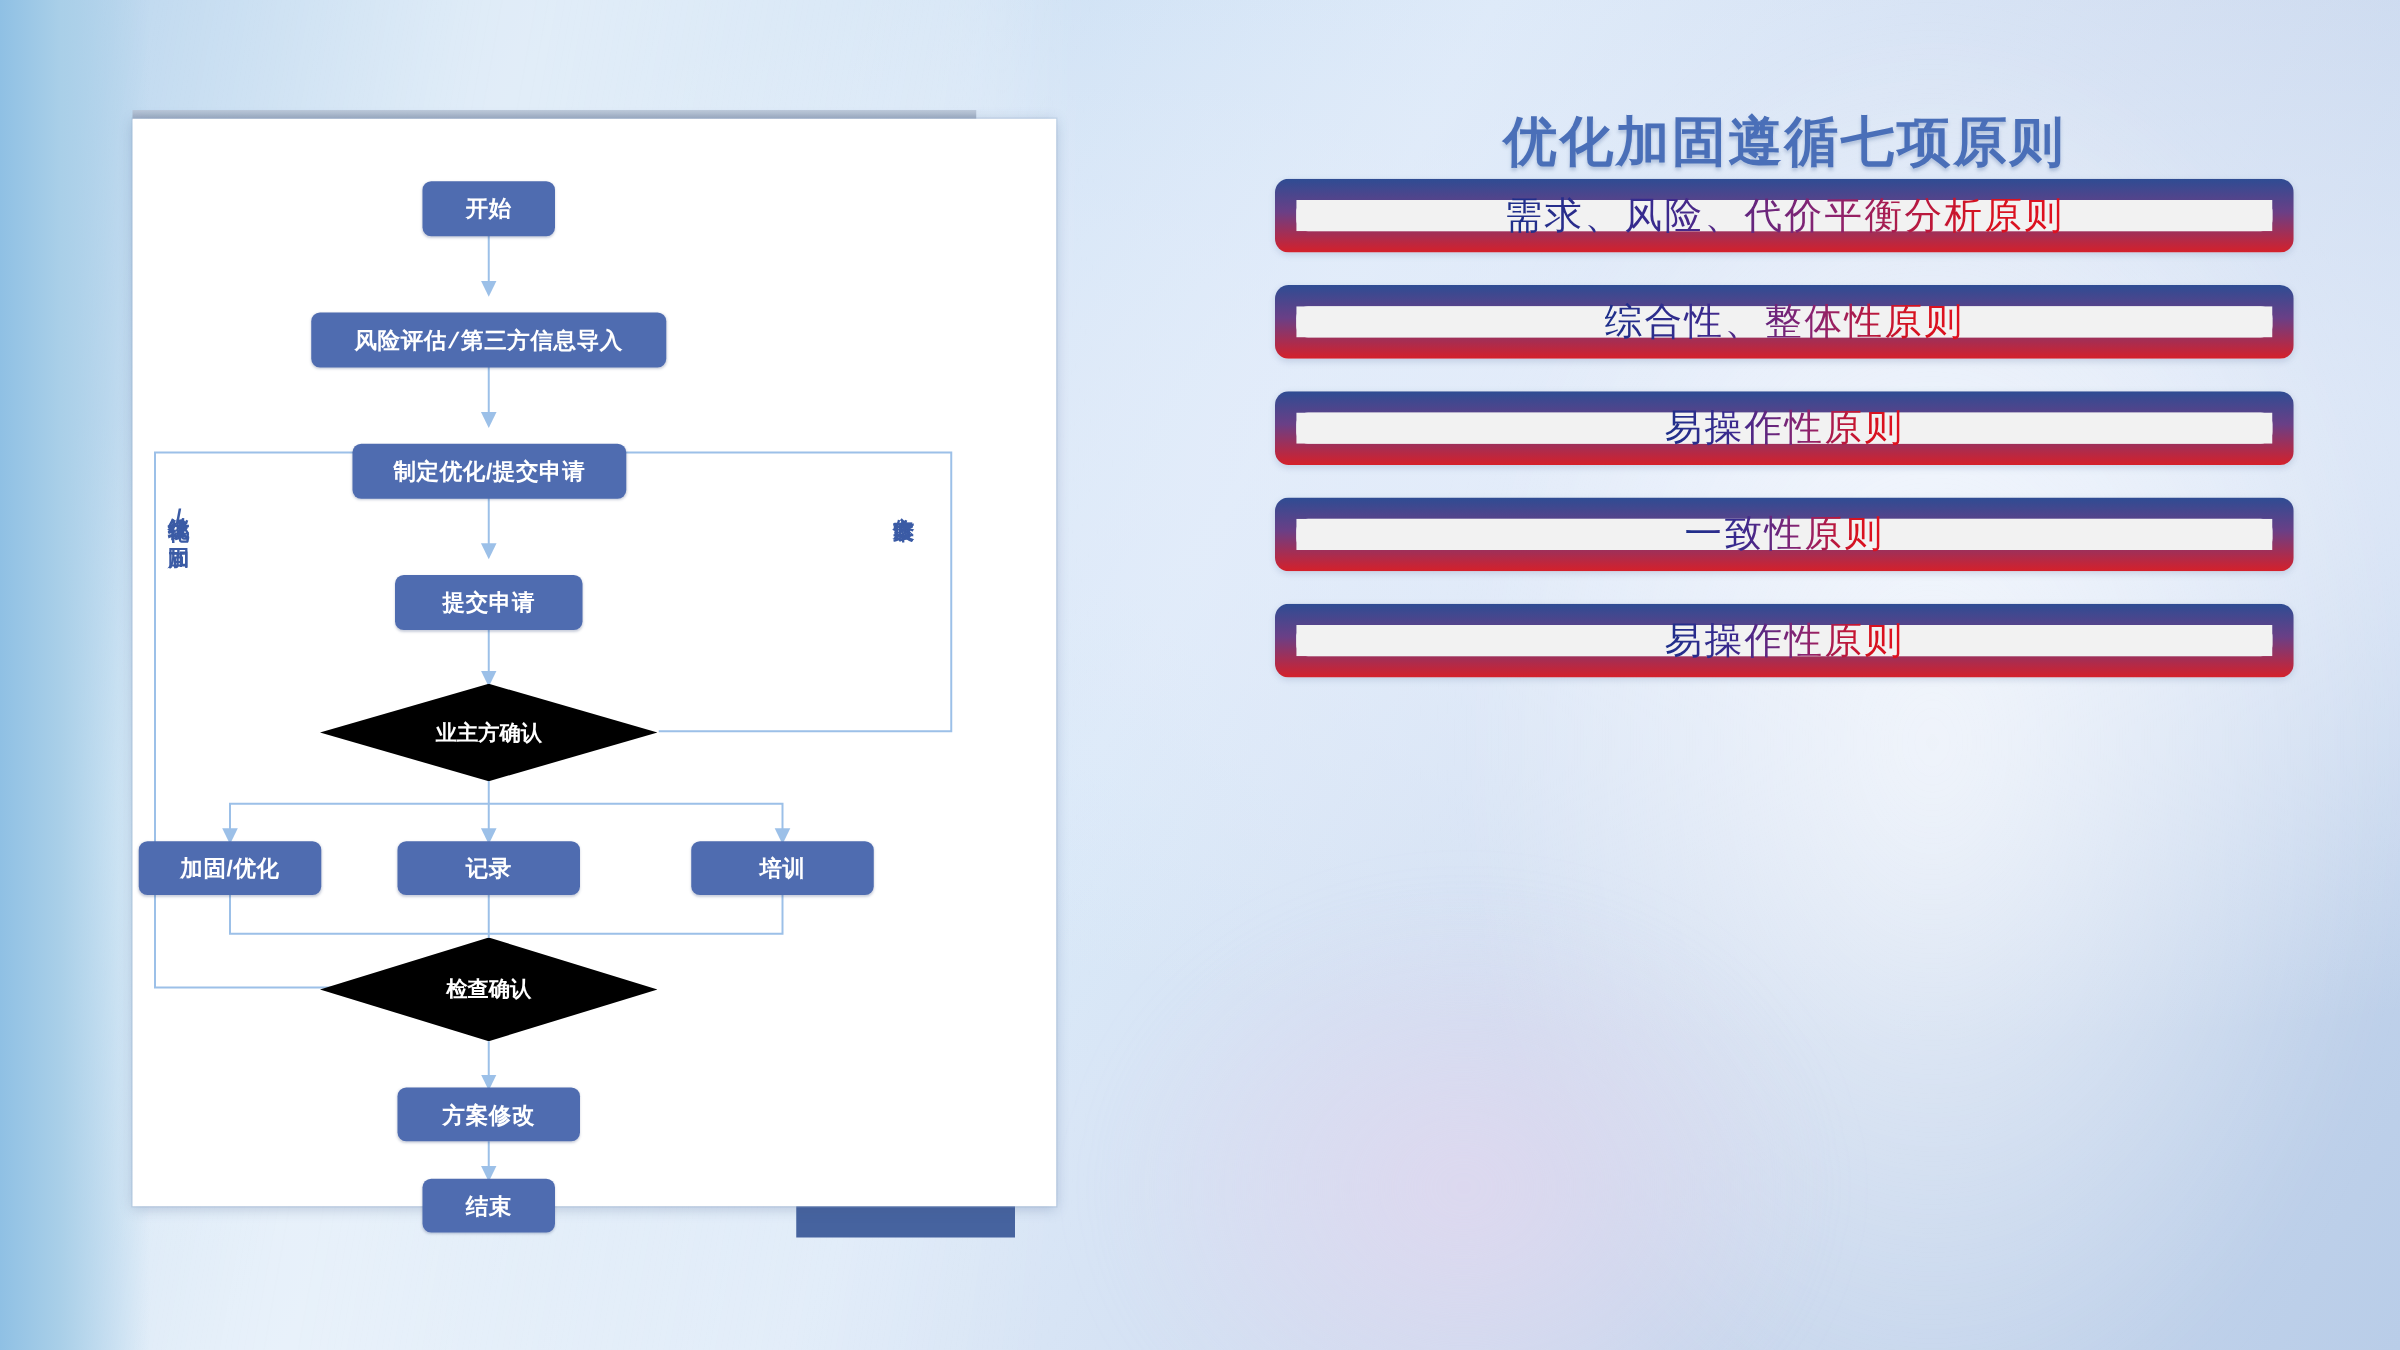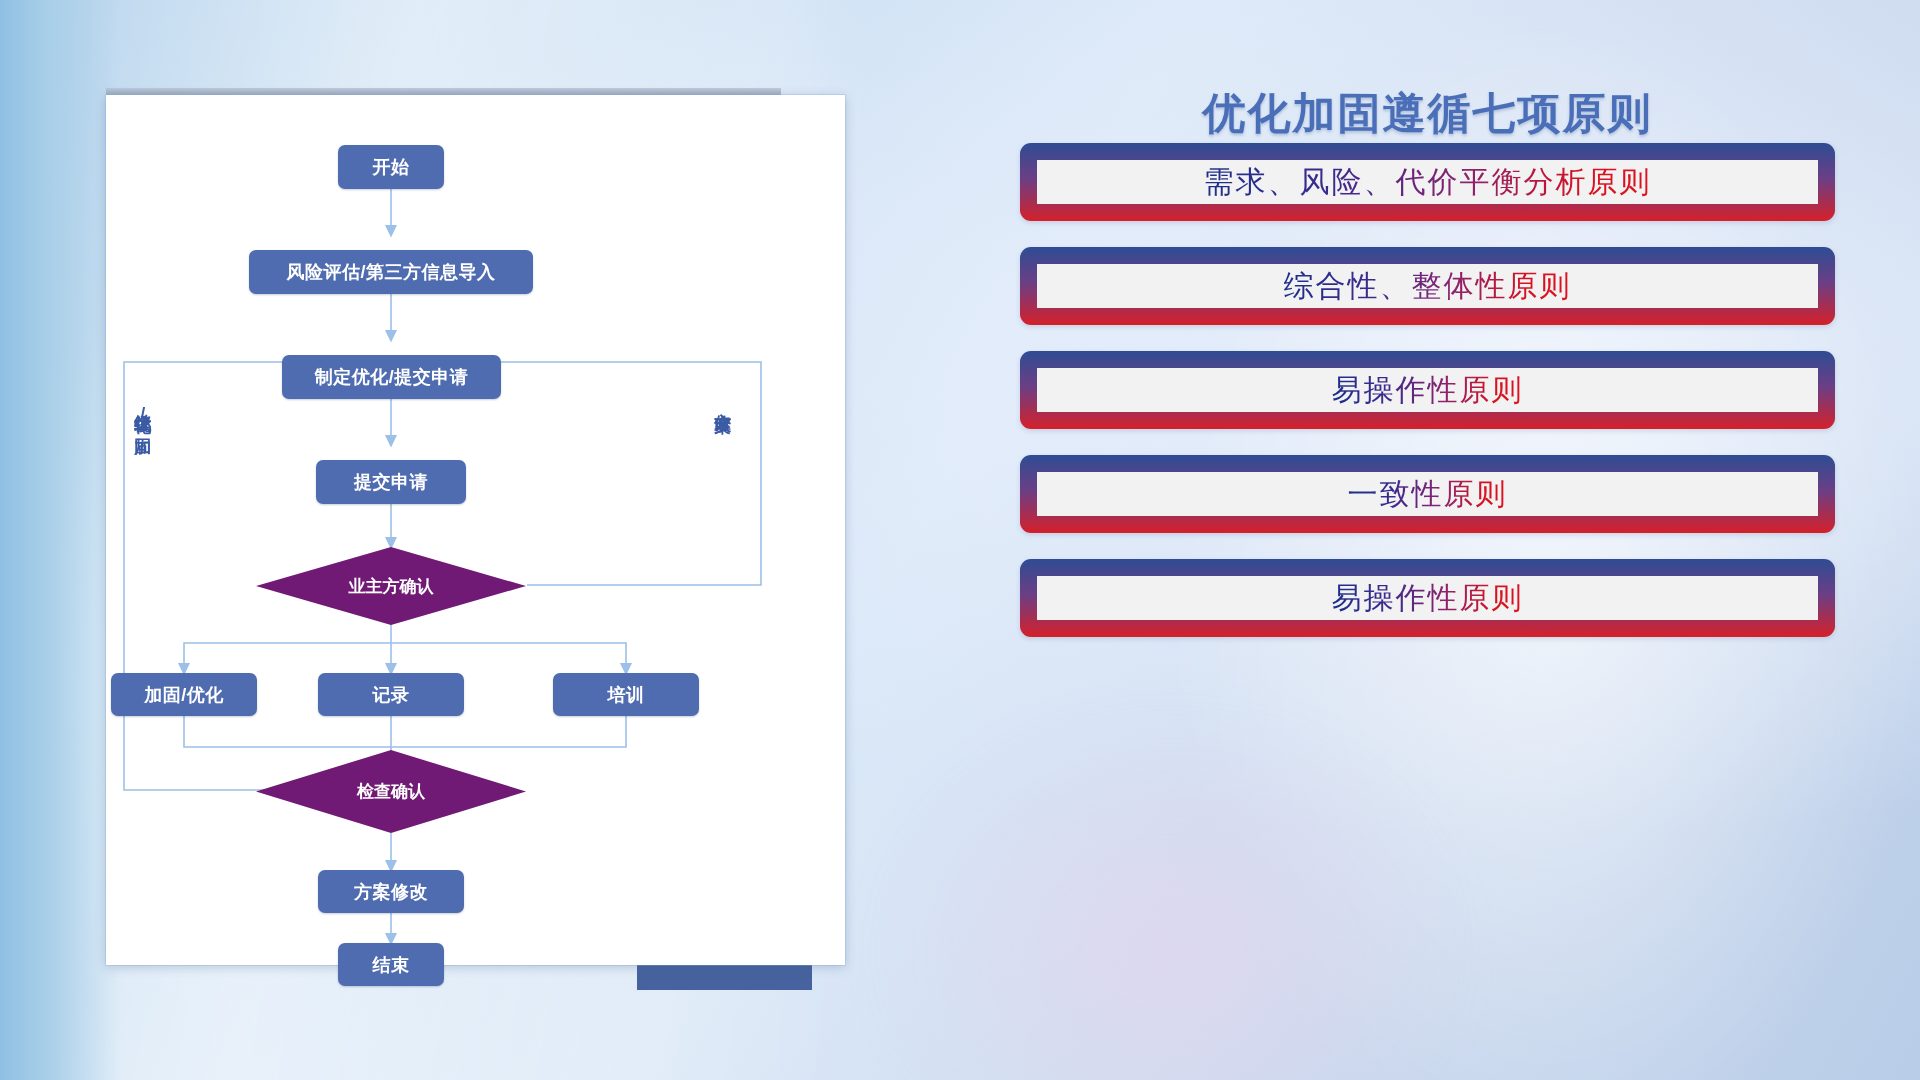--- a/index.html
+++ b/index.html
@@ -64,21 +64,21 @@
     color:#ffffff;
     border-radius:7px;
     font-weight:bold;
     letter-spacing:.5px;
     white-space:nowrap;
     box-shadow:0 1px 2px rgba(40,60,110,.25);
   }
   .fdiamond{
     position:absolute;
     display:flex; align-items:center; justify-content:center;
-    background:#701a75;
+    background:#000000;
     color:#ffffff;
     font-weight:bold;
     clip-path:polygon(50% 0%, 100% 50%, 50% 100%, 0% 50%);
     white-space:nowrap;
     text-align:center;
   }
   .vlabel{
     position:absolute;
     writing-mode:vertical-rl;
     text-orientation:upright;
@@ -97,21 +97,21 @@
     width:100%;
     text-align:center;
     font-size:43px;
     font-weight:bold;
     color:#4a6fb8;
     letter-spacing:2px;
     text-shadow:0 2px 3px rgba(120,145,185,.45);
   }
   .pcard{
     position:relative;
-    height:78px;
+    height:59px;
     margin-bottom:26px;
     border-radius:11px;
     background:#f2f2f2;
     padding:17px;
     background-image:linear-gradient(#f2f2f2,#f2f2f2), linear-gradient(180deg,#2e4c93 0%, #6a3f86 45%, #d5202a 100%);
     background-origin:border-box;
     background-clip:content-box, border-box;
     box-shadow:0 2px 5px rgba(90,115,160,.22);
   }
   .pcard-inner{
@@ -177,21 +177,21 @@
         <line x1="285" y1="652" x2="285" y2="692" marker-end="url(#ah)"></line>
 
         <line x1="285" y1="738" x2="285" y2="775" marker-end="url(#ah)"></line>
 
         <line x1="285" y1="818" x2="285" y2="848" marker-end="url(#ah)"></line>
       </g>
     </svg>
 
     <div class="fnode" style="left:232px; top:50px; width:106px; height:44px; font-size:18px;">开始</div>
 
-    <div class="fnode" style="left:143px; top:155px; width:284px; height:44px; font-size:18px;">风险评估/第三方信息导入</div>
+    <div class="fnode" style="left:143px; top:155px; width:284px; height:44px; font-size:18px;font-family:Liberation Mono, monospace;">风险评估/第三方信息导入</div>
 
     <div class="fnode" style="left:176px; top:260px; width:219px; height:44px; font-size:18px;">制定优化/提交申请</div>
 
     <div class="fnode" style="left:210px; top:365px; width:150px; height:44px; font-size:18px;">提交申请</div>
 
     <div class="fdiamond" style="left:150px; top:452px; width:270px; height:78px; font-size:17px;">业主方确认</div>
 
     <div class="fnode" style="left:5px; top:578px; width:146px; height:43px; font-size:18px;">加固/优化</div>
 
     <div class="fnode" style="left:212px; top:578px; width:146px; height:43px; font-size:18px;">记录</div>

